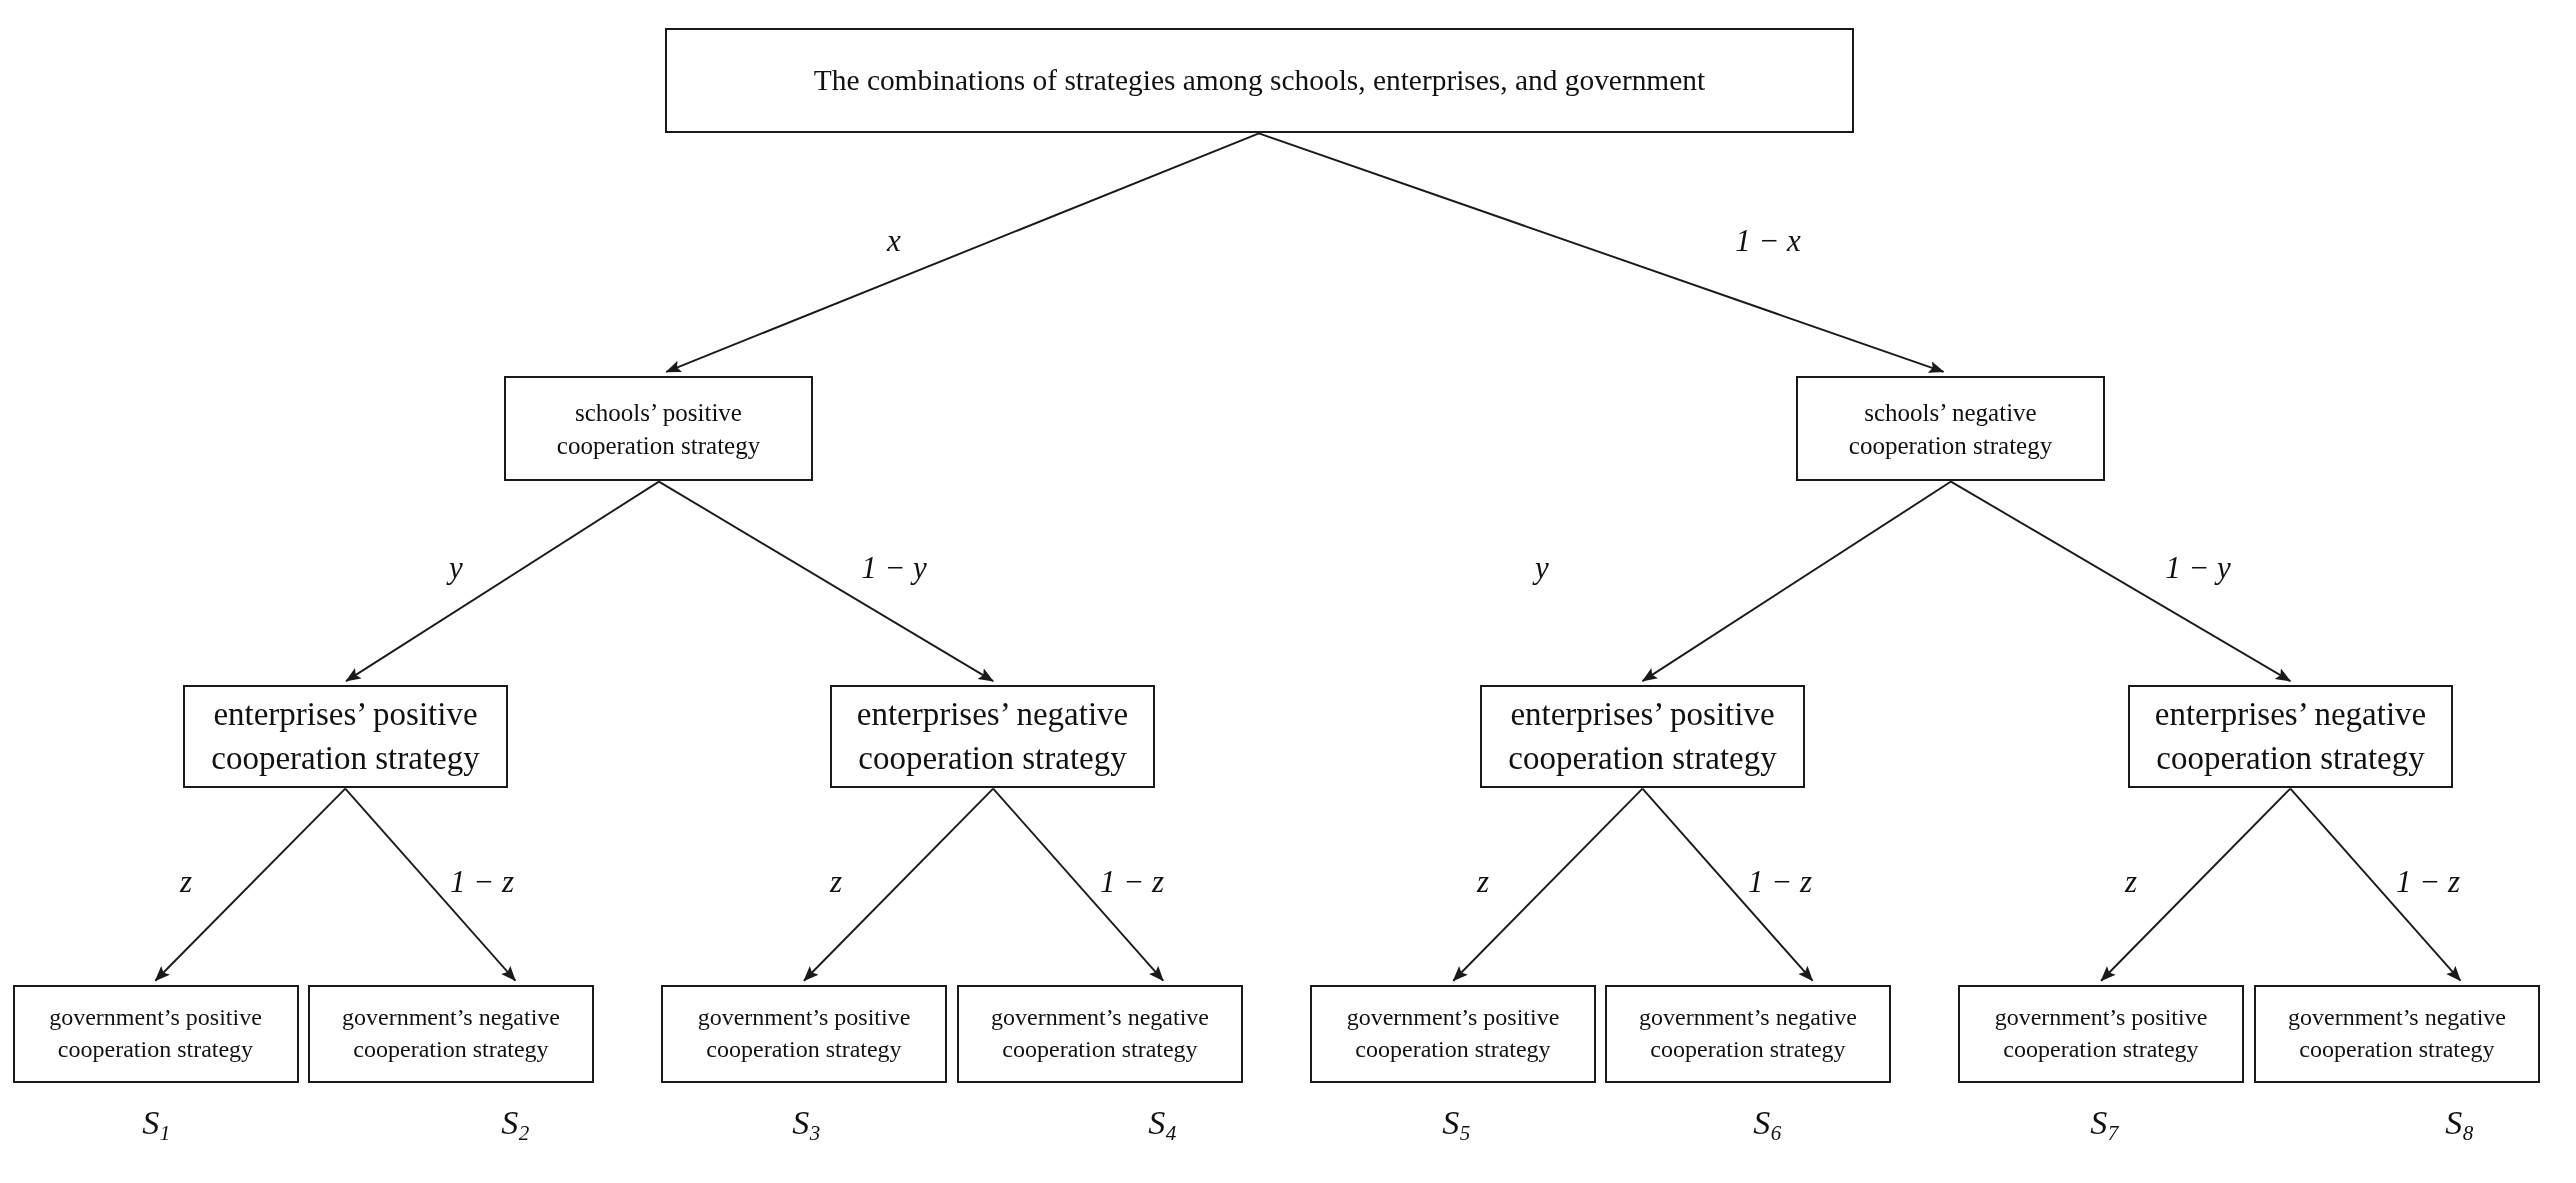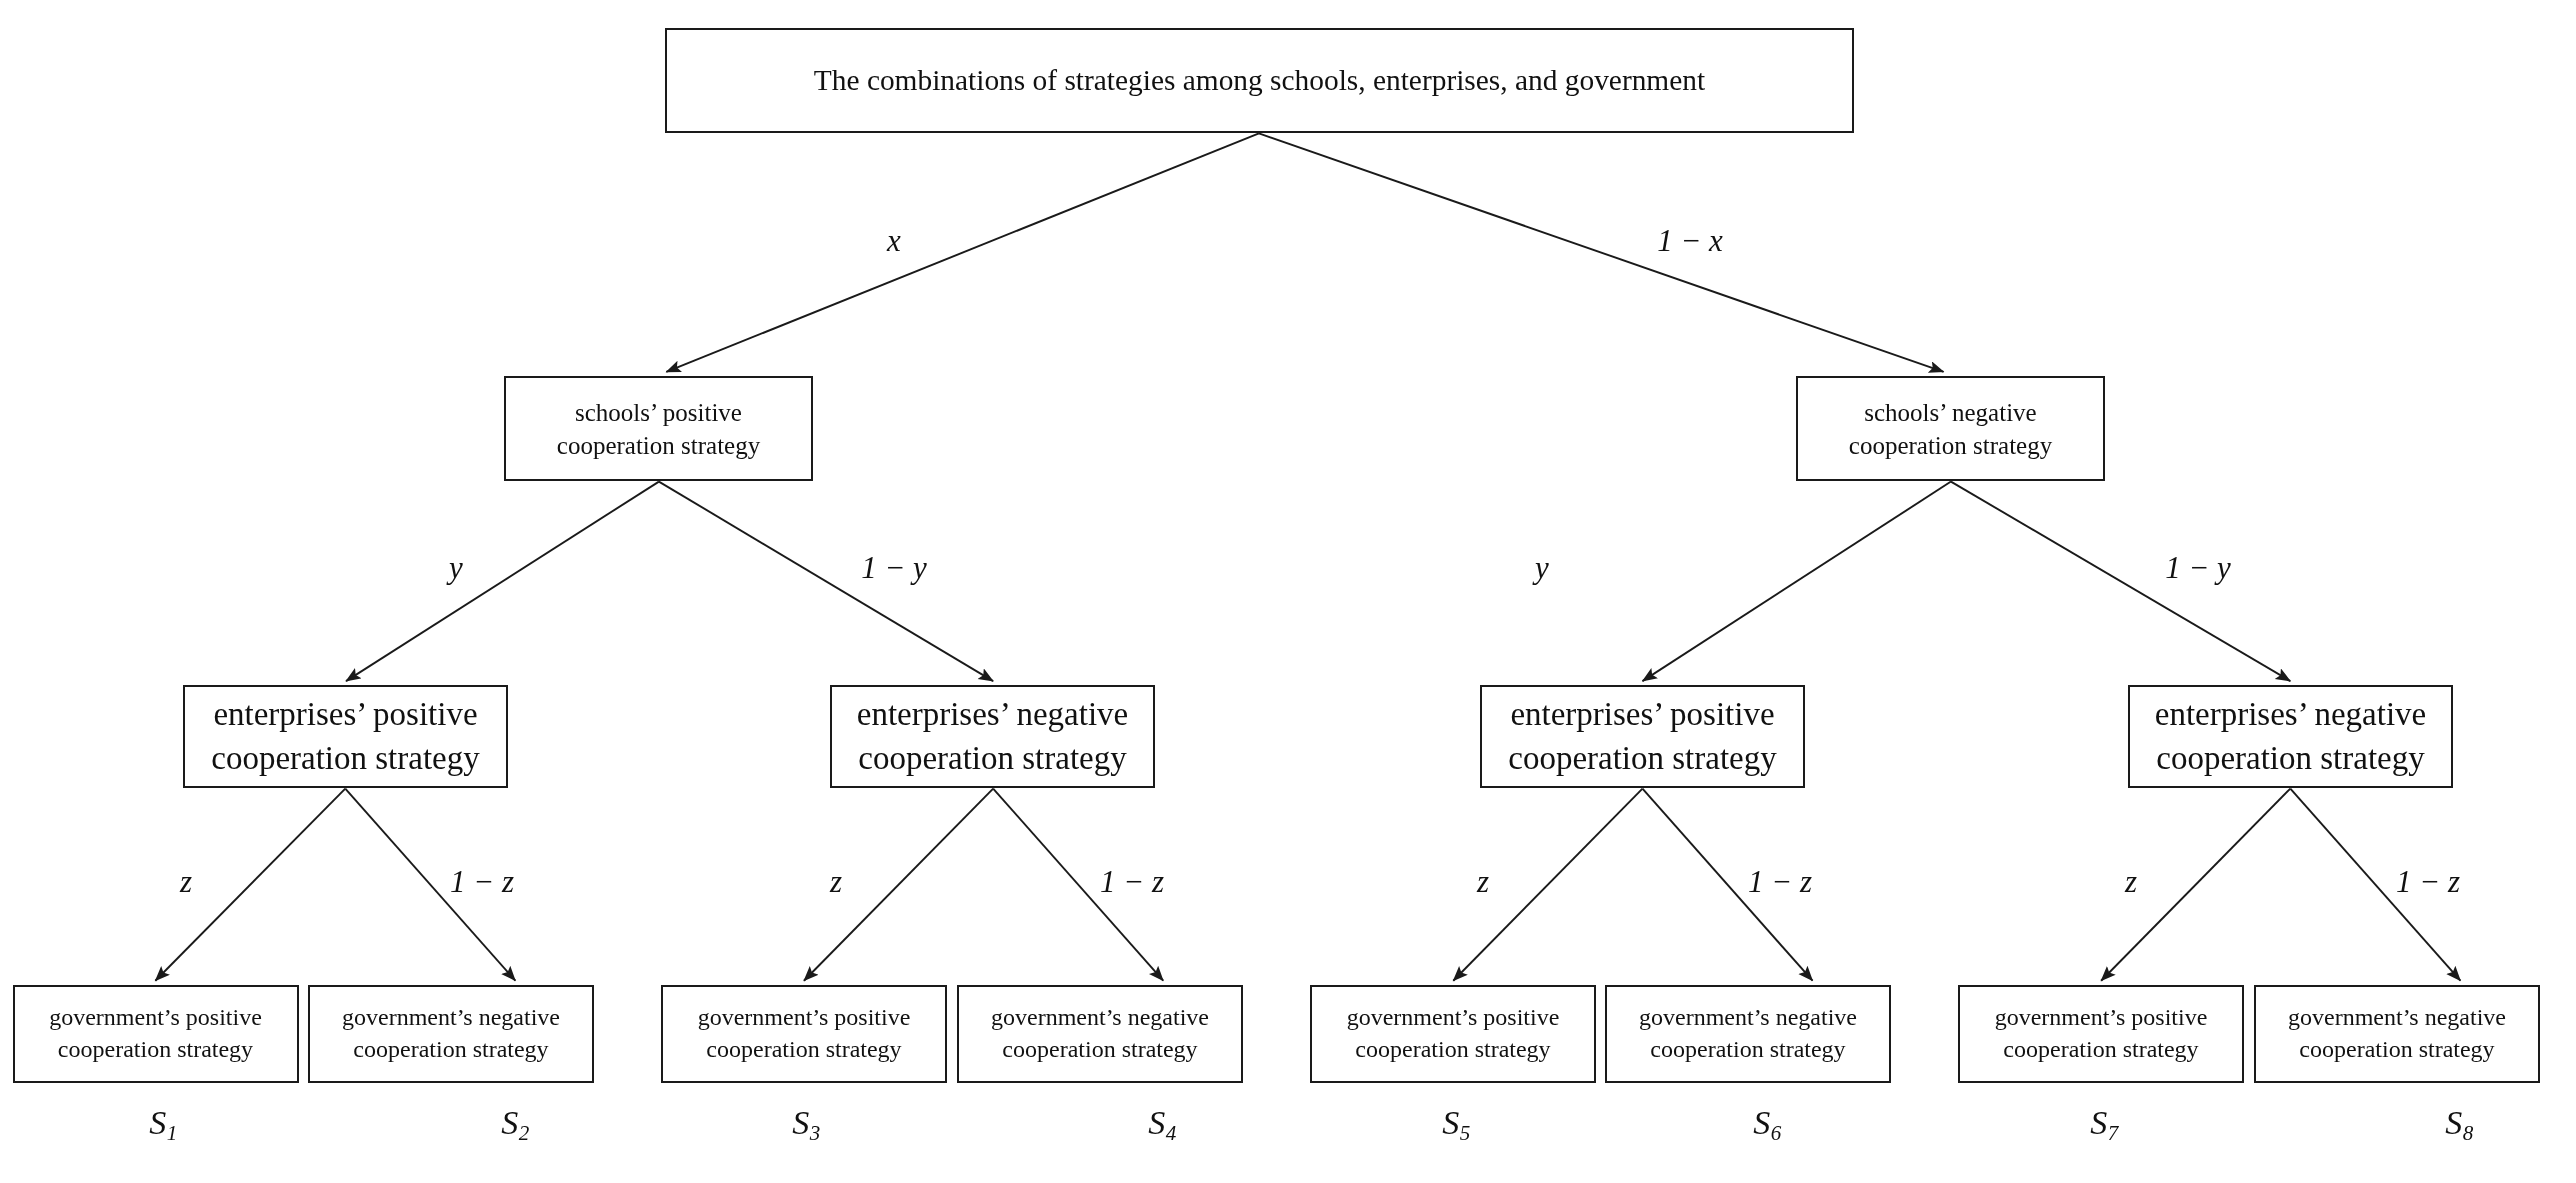--- a/index.html
+++ b/index.html
@@ -204,36 +204,36 @@
   </div>
   <div class="node node-leaf" id="leaf-7" style="left: 2254px; top: 985px; width: 286px; height: 98px;">
     <span class="txt">
       <span class="ln">government’s negative</span>
       <span class="ln">cooperation strategy</span>
     </span>
   </div>
 
   <div id="edge-label-layer">
       <div class="edge-label" style="left: 894px; top: 241px;">x</div>
-      <div class="edge-label" style="left: 1690px; top: 241px;">1 − x</div>
+      <div class="edge-label" style="left: 1768px; top: 241px;">1 − x</div>
       <div class="edge-label" style="left: 456px; top: 568px;">y</div>
       <div class="edge-label" style="left: 894px; top: 568px;">1 − y</div>
       <div class="edge-label" style="left: 1542px; top: 568px;">y</div>
       <div class="edge-label" style="left: 2198px; top: 568px;">1 − y</div>
       <div class="edge-label" style="left: 186px; top: 882px;">z</div>
       <div class="edge-label" style="left: 482px; top: 882px;">1 − z</div>
       <div class="edge-label" style="left: 836px; top: 882px;">z</div>
       <div class="edge-label" style="left: 1132px; top: 882px;">1 − z</div>
       <div class="edge-label" style="left: 1483px; top: 882px;">z</div>
       <div class="edge-label" style="left: 1780px; top: 882px;">1 − z</div>
       <div class="edge-label" style="left: 2131px; top: 882px;">z</div>
       <div class="edge-label" style="left: 2428px; top: 882px;">1 − z</div>
     </div>
   <div id="s-label-layer">
-      <div class="s-label" style="left: 163px; top: 1104px;"><span>S</span><sub>1</sub></div>
+      <div class="s-label" style="left: 156px; top: 1104px;"><span>S</span><sub>1</sub></div>
       <div class="s-label" style="left: 515px; top: 1104px;"><span>S</span><sub>2</sub></div>
       <div class="s-label" style="left: 806px; top: 1104px;"><span>S</span><sub>3</sub></div>
       <div class="s-label" style="left: 1162px; top: 1104px;"><span>S</span><sub>4</sub></div>
       <div class="s-label" style="left: 1456px; top: 1104px;"><span>S</span><sub>5</sub></div>
       <div class="s-label" style="left: 1767px; top: 1104px; text-align: right;"><span>S</span><sub>6</sub></div>
       <div class="s-label" style="left: 2104px; top: 1104px; text-align: right;"><span>S</span><sub>7</sub></div>
       <div class="s-label" style="left: 2459px; top: 1104px;"><span>S</span><sub>8</sub></div>
     </div>
 
 </div>

